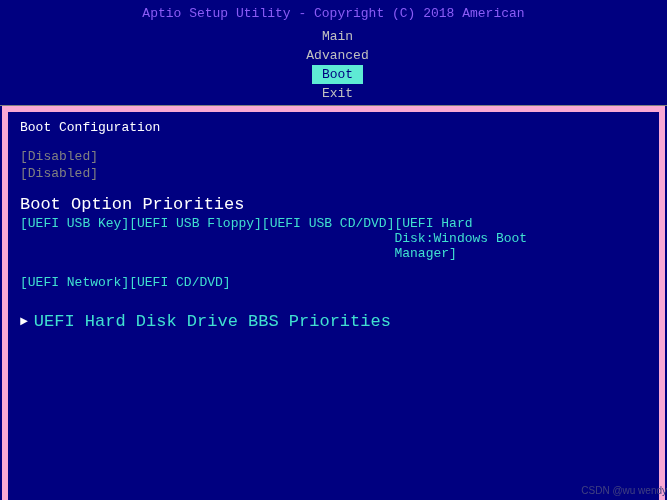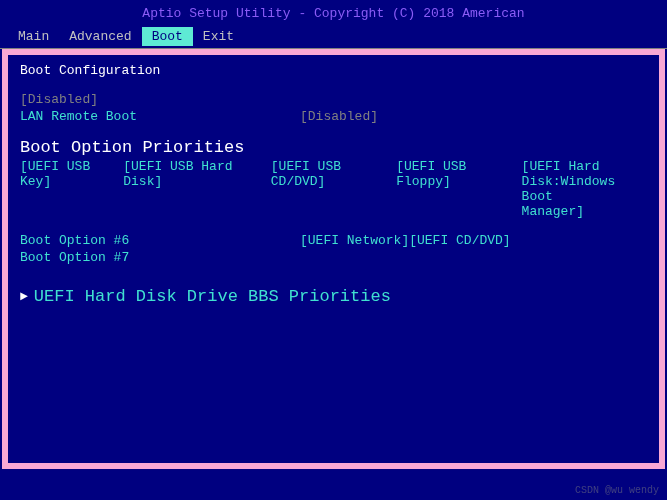--- a/index.html
+++ b/index.html
@@ -20,21 +20,21 @@
       color: #8b5cf6;
       text-align: center;
       padding: 6px 0 4px 0;
       font-size: 13px;
       border-bottom: none;
     }
 
     
     .nav-bar {
       display: flex;
-      flex-direction: row;
+      flex-direction: column;
       background: #000080;
       padding: 2px 0 2px 8px;
       gap: 0;
       border-bottom: 1px solid #808080;
       align-items: center;
     }
 
     .nav-item {
       padding: 2px 10px;
       color: #c0c0c0;
@@ -121,24 +121,24 @@
 
     .uefi-label {
       color: #40e0d0;
       font-size: 17px;
     }
 
     
     .watermark {
       position: absolute;
       bottom: 4px;
-      right: 8px;
+      right: 0;
       color: #404080;
       font-size: 10px;
-      font-family: Liberation Mono, monospace;
+      font-family: Liberation Sans, sans-serif;
     }
 
     .content-box {
       border: 6px solid #f9a8d4;
       margin: 0 2px;
       padding: 8px 12px;
       min-height: 420px;
     }
 
     .row-gap { height: 12px; }
@@ -160,45 +160,39 @@
 
 <div class="content-box">
   <div class="section-title">Boot Configuration</div>
 
   <div class="small-gap"></div>
 
   <div class="setting-row">
     <span class="setting-value disabled">[Disabled]</span>
   </div>
   <div class="setting-row">
-    <span class="setting-label cyan">LAN Remote Boot</span>
     <span class="setting-value disabled">[Disabled]</span>
   </div>
 
   <div class="row-gap"></div>
 
   <div class="subsection-title">Boot Option Priorities</div>
 
   <div class="priority-block">
     <div class="priority-values">
       <div class="priority-value">[UEFI USB Key]</div>
-      <div class="priority-value">[UEFI USB Hard Disk]</div>
+      <div class="priority-value">[UEFI USB Floppy]</div>
       <div class="priority-value">[UEFI USB CD/DVD]</div>
-      <div class="priority-value">[UEFI USB Floppy]</div>
       <div class="priority-value">[UEFI Hard<br>Disk:Windows Boot<br>Manager]</div>
     </div>
   </div>
 
   <div class="row-gap"></div>
 
   <div class="priority-block">
-    <div class="priority-labels">
-      <div class="priority-label">Boot Option #6</div>
-      <div class="priority-label">Boot Option #7</div>
-    </div>
     <div class="priority-values">
       <div class="priority-value">[UEFI Network]</div>
       <div class="priority-value">[UEFI CD/DVD]</div>
     </div>
   </div>
 
   <div class="row-gap"></div>
 
   <div class="uefi-link">
     <span class="arrow">►</span>

